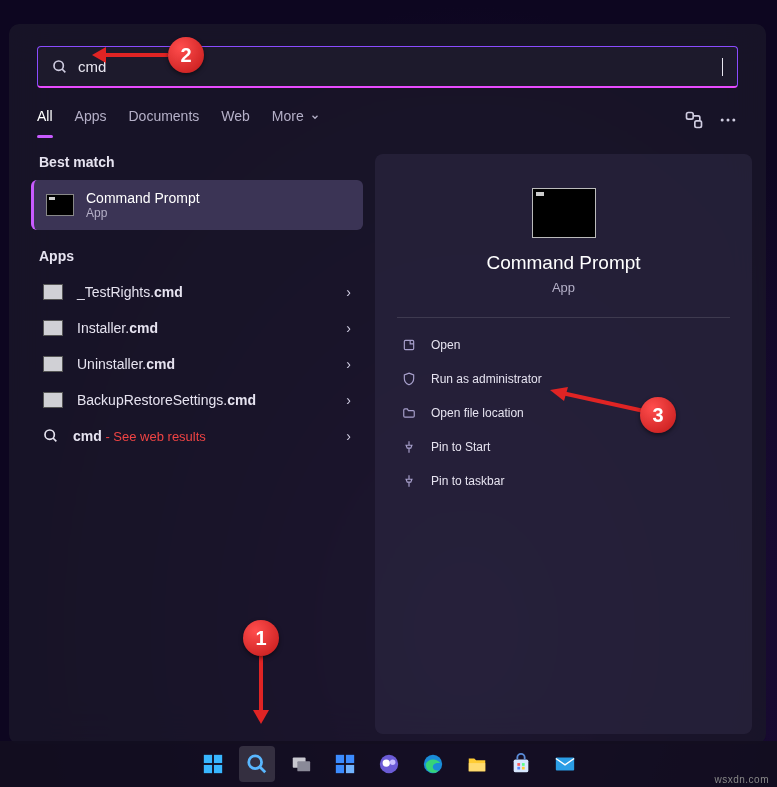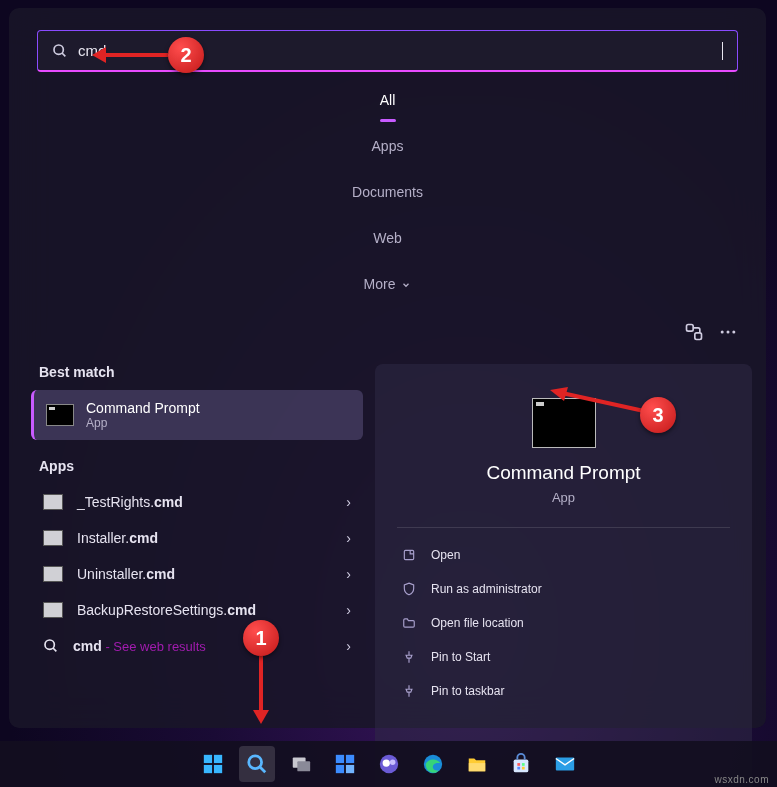--- a/index.html
+++ b/index.html
@@ -5,21 +5,21 @@
   * { margin: 0; padding: 0; box-sizing: border-box; font-family: "Segoe UI", -apple-system, sans-serif; }
   body {
     width: 777px;
     height: 787px;
     background: radial-gradient(ellipse at 60% 80%, #3a1560 0%, #1a0b35 40%, #0d0620 70%);
     overflow: hidden;
     position: relative;
   }
   .panel {
     position: absolute;
-    left: 9px; top: 8px;
+    left: 9px; top: 24px;
     width: 757px;
     height: 720px;
     background: rgba(25, 22, 40, 0.88);
     border-radius: 10px;
     backdrop-filter: blur(20px);
   }
   .search-wrap {
     margin: 22px 28px 0 28px;
     border: 1px solid #8a4bff;
     border-bottom: 2px solid #e84bff;
@@ -48,21 +48,20 @@
     margin-left: -8px;
   }
   .tabs {
     margin: 20px 28px 0 28px;
     display: flex;
     align-items: center;
     gap: 22px;
     color: #b5b0c8;
     font-size: 14px;
     position: relative;
-    flex-direction: column;
   }
   .tab { cursor: pointer; position: relative; padding-bottom: 8px; }
   .tab.active { color: #fff; }
   .tab.active::after {
     content: "";
     position: absolute;
     left: 0; bottom: -6px;
     width: 16px; height: 3px;
     background: #c85bff;
     border-radius: 2px;
@@ -133,21 +132,21 @@
     color: #cfcce0;
     font-size: 14px;
   }
   .thumb-t {
     width: 20px; height: 16px;
     background: #d0d0d5;
     border: 1px solid #555;
   }
   .list-item b { font-weight: 600; }
   .search-glyph { color: #e6e3f0; }
-  .web-sub { color: #a21caf; font-size: 13px; }
+  .web-sub { color: #ef4444; font-size: 13px; }
 
   .preview-thumb {
     width: 64px; height: 50px;
     background: #000;
     border: 1px solid #bbb;
     margin: 0 auto 14px auto;
     position: relative;
   }
   .preview-thumb::before {
     content: ""; position: absolute;

